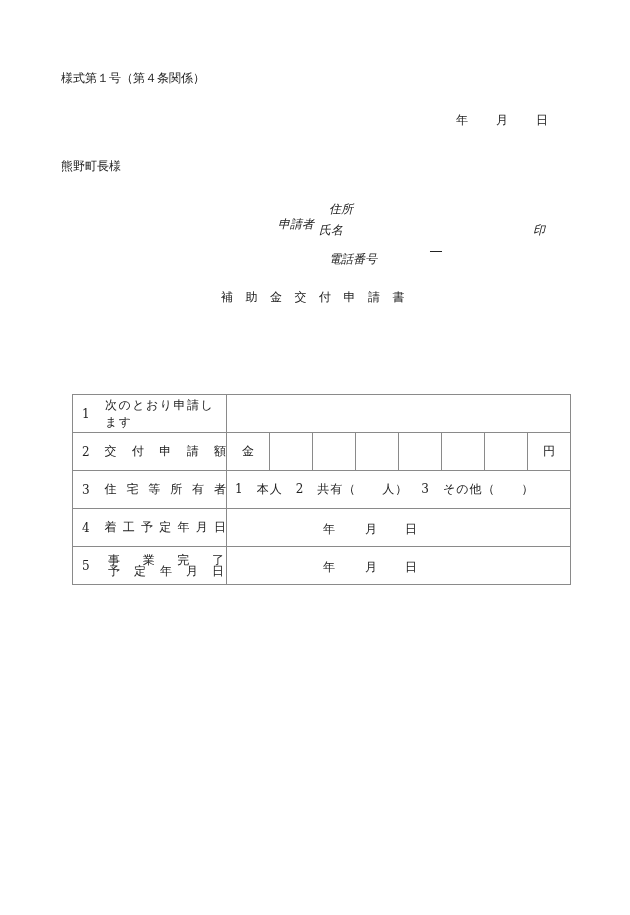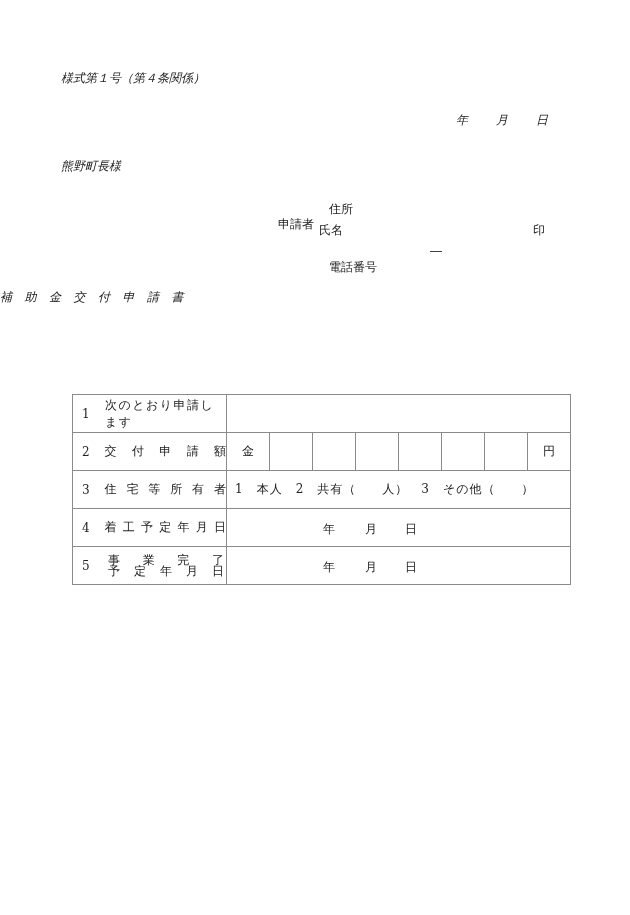--- a/index.html
+++ b/index.html
@@ -9,29 +9,29 @@
     }
     body {
       width: 630px;
       height: 915px;
       position: relative;
       overflow: hidden;
       font-family: "DejaVu Serif", "Liberation Serif", serif;
       color: #222;
       font-size: 12px;
     }
-    .abs { position: absolute; white-space: nowrap; line-height: 14px; font-style: italic; }
+    .abs { position: absolute; white-space: nowrap; line-height: 14px; }
     .form-number { left: 61px; top: 71px; }
     .date-line { left: 456px; top: 113px; width: 100px; }
     .date-line span { position: absolute; top: 0; }
     .addressee { left: 61px; top: 159px; text-align: right; }
-    .app-label { position: absolute; white-space: nowrap; line-height: 14px; }
+    .app-label { position: absolute; white-space: nowrap; line-height: 14px; font-style: italic; }
     .title {
-      left: 0; width: 630px; top: 290px; text-align: left;
-      letter-spacing: 12.5px; box-sizing: border-box;
+      left: 0; width: 630px; top: 290px; text-align: center;
+      letter-spacing: 12.5px; padding-left: 8px; box-sizing: border-box;
     }
     .body-text {
       left: 61px; top: 329px; width: 520px; white-space: normal;
       line-height: 22px; text-indent: 62px; letter-spacing: 0.4px;
     }
     table.form {
       position: absolute;
       left: 72px; top: 394px;
       width: 498px;
       border-collapse: collapse;
@@ -74,21 +74,21 @@
   <span style="left:80px">日</span>
 </div>
 
 <div class="abs addressee">熊野町長様</div>
 
 <div>
   <span class="app-label" style="left:329px;top:202px">住所</span>
   <span class="app-label" style="left:278px;top:217px">申請者</span>
   <span class="app-label" style="left:319px;top:223px">氏名</span>
   <span class="app-label" style="left:533px;top:223px">印</span>
-  <span class="app-label" style="left:329px;top:260px">電話番号</span>
+  <span class="app-label" style="left:329px;top:252px">電話番号</span>
   <span class="app-label" style="left:430px;top:244px">―</span>
 </div>
 
 <div class="abs title">補助金交付申請書</div>
 
 <div class="abs body-text">
   <br>
 </div>
 
 <table class="form">

